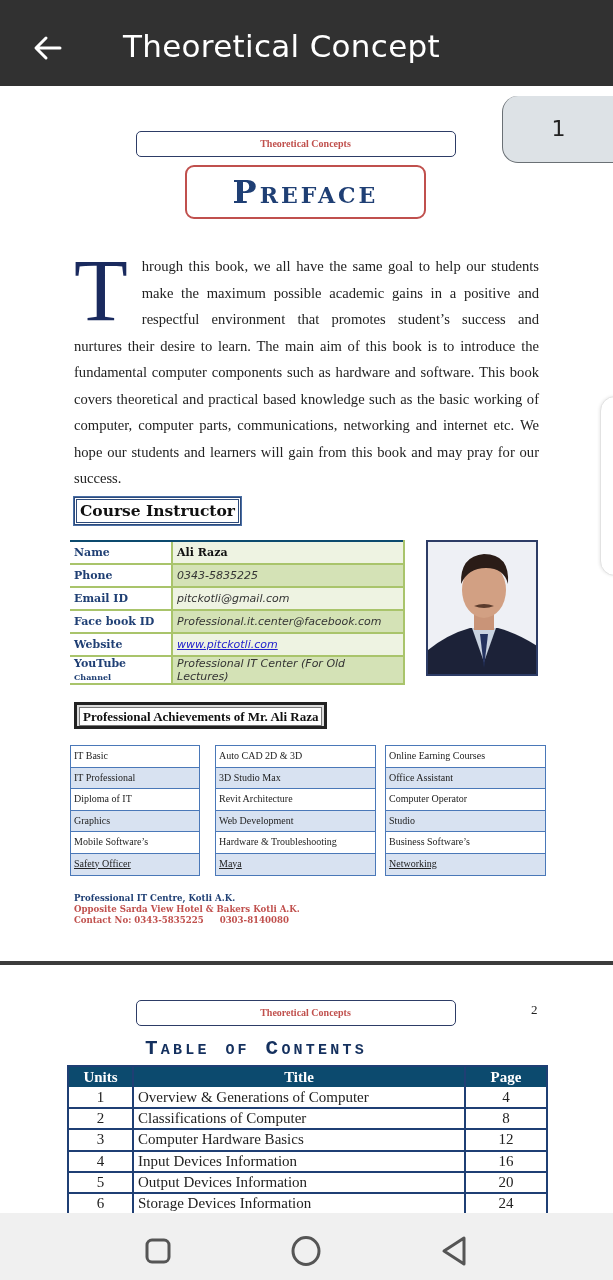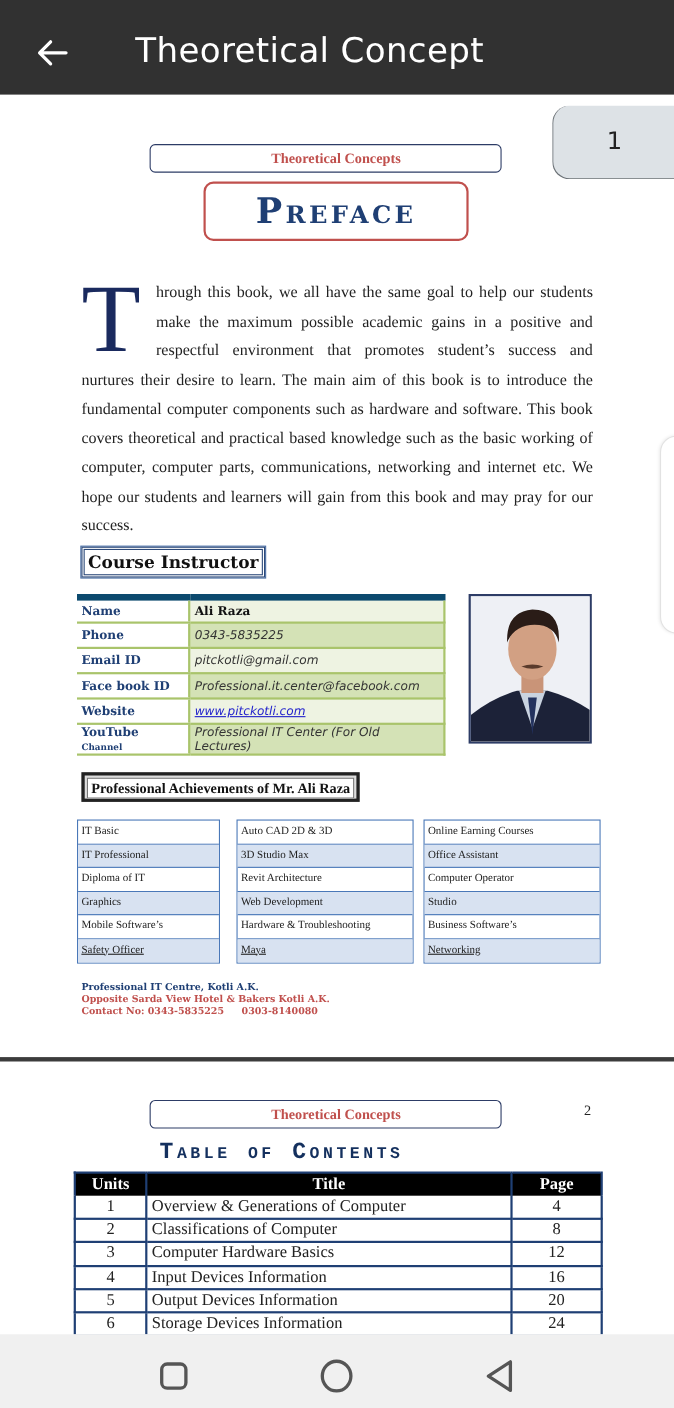--- a/index.html
+++ b/index.html
@@ -9,39 +9,39 @@
   .appbar .title { position: absolute; left: 123px; top: 28px; font-family: "DejaVu Sans", sans-serif; font-size: 31px; color: #fff; letter-spacing: 0.3px; }
 
   .viewer { position: absolute; left: 0; top: 96px; width: 613px; height: 1117px; overflow: hidden; background: #fff; }
 
   .page-badge { position: absolute; left: 502px; top: 0; width: 120px; height: 67px; background: #dde2e6; border: 1.5px solid #6a7075; border-top: none; border-radius: 0 0 0 16px; border-top-left-radius: 16px; }
   .page-badge span { position: absolute; left: 0; width: 111px; top: 20px; text-align: center; font-family: "DejaVu Sans", sans-serif; font-size: 22px; color: #222; }
 
   .side-handle { position: absolute; left: 600px; top: 300px; width: 30px; height: 180px; border-radius: 18px; border: 1.5px solid #e2e2e2; background: #fff; box-shadow: -1px 0 3px rgba(0,0,0,0.08); }
 
   .header-box { position: absolute; left: 136px; width: 320px; height: 26px; border: 1.5px solid #2d3c66; border-radius: 5px; text-align: center; }
-  .header-box span { font-weight: bold; color: #c0504d; font-size: 13px; line-height: 23px; margin-left: 19px; }
+  .header-box span { font-weight: bold; color: #c0504d; font-size: 10px; line-height: 23px; margin-left: 19px; }
 
   .preface-box { position: absolute; left: 185px; top: 69px; width: 241px; height: 54px; border: 2px solid #c0504d; border-radius: 9px; text-align: center; }
   .preface-box span { font-family: "DejaVu Serif", serif; font-weight: bold; color: #1f3f74; font-size: 32px; letter-spacing: 3px; line-height: 50px; }
   .smallcaps { font-variant: small-caps; }
 
   .para { position: absolute; left: 74px; top: 157px; width: 465px; font-size: 14.6px; line-height: 26.5px; color: #222; text-align: justify; }
   .dropcap { float: left; font-size: 88px; line-height: 72px; color: #1a2a5e; margin: 2px 14px 0 0; font-family: "Liberation Serif", serif; }
 
   .ci-title { position: absolute; left: 74px; top: 401px; height: 28px; border: 3px double #2d4a7a; padding: 0 3px; background: #fff; box-shadow: 0 0 0 1px #4a6fa5; }
   .ci-title span { font-family: "DejaVu Serif", serif; font-weight: bold; font-size: 15.5px; line-height: 22px; color: #111; }
 
   .info-table { position: absolute; left: 70px; top: 444px; border-collapse: collapse; }
   .info-table td { height: 23px; font-size: 12px; padding: 0 4px; border-bottom: 2px solid #a9c46b; }
   .info-table td.lab { width: 102px; color: #1f3f74; font-weight: bold; font-family: "DejaVu Serif", serif; font-size: 11px; }
   .info-table td.val { width: 232px; border-left: 2px solid #a9c46b; border-right: 2px solid #a9c46b; font-style: italic; color: #333; font-family: "DejaVu Sans", sans-serif; font-size: 11px; }
   .info-table tr:nth-child(odd) td.val { background: #eef3e2; }
   .info-table tr:nth-child(even) td.val { background: #d4e2b6; }
-  .info-table tr:first-child td { border-top: 6px solid #0c4a6e; margin-top: 47px; }
+  .info-table tr:first-child td { border-top: 2px solid #0c4a6e; margin-top: 47px; }
   .info-table tr:first-child td.val { font-style: normal; font-weight: bold; color: #111; font-family: "DejaVu Serif", serif; }
   .info-table a { color: #2222cc; text-decoration: underline; }
   .small-lab { font-size: 8px; }
 
   .photo { position: absolute; left: 426px; top: 444px; width: 112px; height: 136px; border: 2px solid #2d3c66; background: linear-gradient(#f0f2f6, #e6e9ef); overflow: hidden; }
 
   .pa-title { position: absolute; left: 74px; top: 606px; height: 27px; border: 3px solid #222; background: #ddd; padding: 2px; }
   .pa-title span { display: block; background: #fff; font-weight: bold; font-size: 13px; color: #111; padding: 0 3px; line-height: 17px; border: 1px solid #777; }
 
   .ach-grid { position: absolute; left: 70px; top: 649px; }
@@ -55,21 +55,21 @@
   .footer-lines .l2, .footer-lines .l3 { color: #c0504d; }
   .footer-lines .gap { display: inline-block; width: 16px; }
 
   .page-sep { position: absolute; left: 0; top: 865px; width: 613px; height: 4px; background: #3c3c3c; }
 
   .page2-num { position: absolute; left: 531px; top: 906px; font-size: 13px; color: #222; }
 
   .toc-title { position: absolute; left: 145px; top: 941px; font-family: Liberation Mono, monospace; font-weight: bold; font-size: 21px; letter-spacing: 3.2px; color: #14305e; text-align: right; }
 
   .toc-table { position: absolute; left: 67px; top: 969px; border-collapse: collapse; border: 2px solid #1f3f74; }
-  .toc-table th { background: #000000; color: #fff; font-weight: bold; font-size: 15px; height: 21px; border-right: 2px solid #1f3f74; }
+  .toc-table th { background: #0c4a6e; color: #fff; font-weight: bold; font-size: 15px; height: 21px; border-right: 2px solid #1f3f74; }
   .toc-table td { height: 21.2px; font-size: 15px; color: #222; border: 2px solid #1f3f74; border-top: none; padding: 0; }
   .toc-table td.u { width: 65px; text-align: center; }
   .toc-table td.t { width: 332px; padding-left: 4px; margin-left: 41px; }
   .toc-table td.p { width: 82px; text-align: center; }
 
   .navbar { position: absolute; left: 0; top: 1213px; width: 613px; height: 67px; background: #f0f0f0; }
   .nav-btn { position: absolute; top: 18px; width: 40px; height: 40px; cursor: pointer; }
 </style>
 </head>
 <body>

